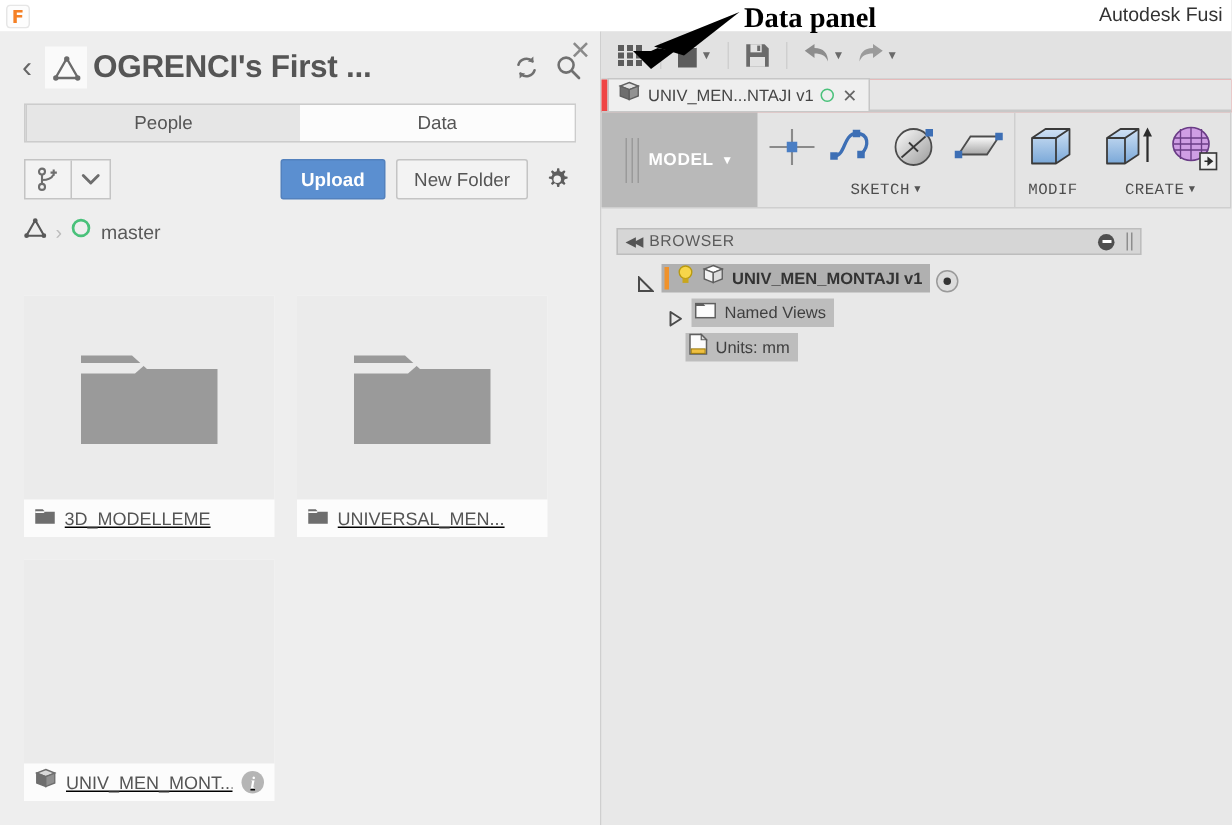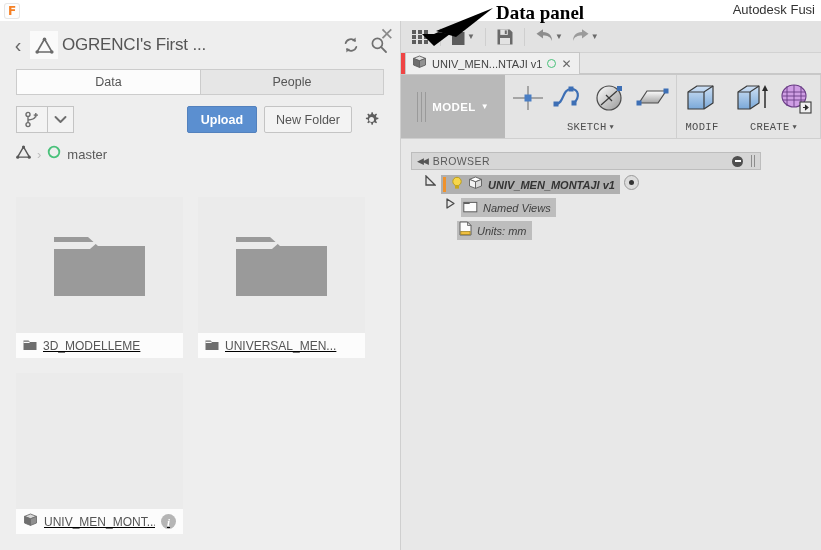--- a/index.html
+++ b/index.html
@@ -46,21 +46,21 @@
     display: flex; align-items: center; justify-content: center;
     cursor: pointer; line-height: 1;
   }
   .dp-proj-icon {
     width: 28px; height: 28px; margin: 0 4px 0 2px;
     background: #fafafa;
     display: flex; align-items: center; justify-content: center;
   }
   .tri-glyph { display: block; }
   .dp-title {
-    flex: 1 1 auto; font-size: 17px; color: #555; font-weight: 400;
+    flex: 1 1 auto; font-size: 21px; color: #555; font-weight: 700;
     white-space: nowrap; overflow: hidden;
     letter-spacing: -0.2px;
   }
   .dp-icon-btn {
     width: 26px; height: 26px; margin-left: 2px;
     display: flex; align-items: center; justify-content: center;
     cursor: pointer;
   }
   .dp-close {
     position: absolute; right: 6px; top: 5px;
@@ -218,22 +218,22 @@
   .br-minus {
     width: 11px; height: 11px; border-radius: 50%; background: #4f4f4f;
     display: flex; align-items: center; justify-content: center; cursor: pointer;
   }
   .br-minus b { display: block; width: 6px; height: 1.5px; background: #fff; }
   .br-grip { width: 7px; height: 12px; position: relative; margin-left: 1px; cursor: grab;}
   .br-grip i { position: absolute; top: 0; width: 1px; height: 12px; background: #8d8d8d; }
 
   .tree { padding-top: 5px; }
   .tnode {
-    display: flex; align-items: flex-start; height: 20px; gap: 4px;
-    margin-bottom: 3px; cursor: pointer; width: max-content; font-style: italic;
+    display: flex; align-items: flex-end; height: 20px; gap: 4px;
+    margin-bottom: 3px; cursor: pointer; width: max-content;
   }
   .tw { width: 14px; display: flex; align-items: center; justify-content: center; cursor: pointer; }
   .tchip {
     display: flex; align-items: center; gap: 5px; height: 19px;
     padding: 0 5px 0 2px; background: #bdbdbd;
   }
   .tchip.root { background: #b0b0b0; }
   .tlabel { font-size: 11px; color: #3f3f3f; white-space: nowrap; }
   .tchip.root .tlabel { font-weight: bold; color: #333; }
   .orange-bar { width: 3px; height: 15px; background: #f0922b; }
@@ -286,22 +286,22 @@
       <div class="dp-icon-btn">
         <svg width="18" height="18" viewBox="0 0 18 18">
           <circle cx="7.4" cy="7.4" r="5" fill="none" stroke="#707070" stroke-width="1.7"></circle>
           <line x1="11.2" y1="11.2" x2="16" y2="16" stroke="#707070" stroke-width="1.8" stroke-linecap="round"></line>
         </svg>
       </div>
       <div class="dp-close">✕</div>
     </div>
 
     <div class="dp-tabs">
+      <div class="dp-tab inactive">People</div>
       <div class="dp-tab active">Data</div>
-      <div class="dp-tab inactive">People</div>
     </div>
 
     <div class="dp-actions">
       <div class="branch-group">
         <div class="branch-btn">
           <svg width="17" height="17" viewBox="0 0 17 17">
             <circle cx="4" cy="3.4" r="2" fill="none" stroke="#6e6e6e" stroke-width="1.4"></circle>
             <circle cx="4" cy="13.6" r="2" fill="none" stroke="#6e6e6e" stroke-width="1.4"></circle>
             <line x1="4" y1="5.4" x2="4" y2="11.6" stroke="#6e6e6e" stroke-width="1.4"></line>
             <path d="M4 9 C 8 9, 10.5 8, 11.5 5.6" fill="none" stroke="#6e6e6e" stroke-width="1.4"></path>

